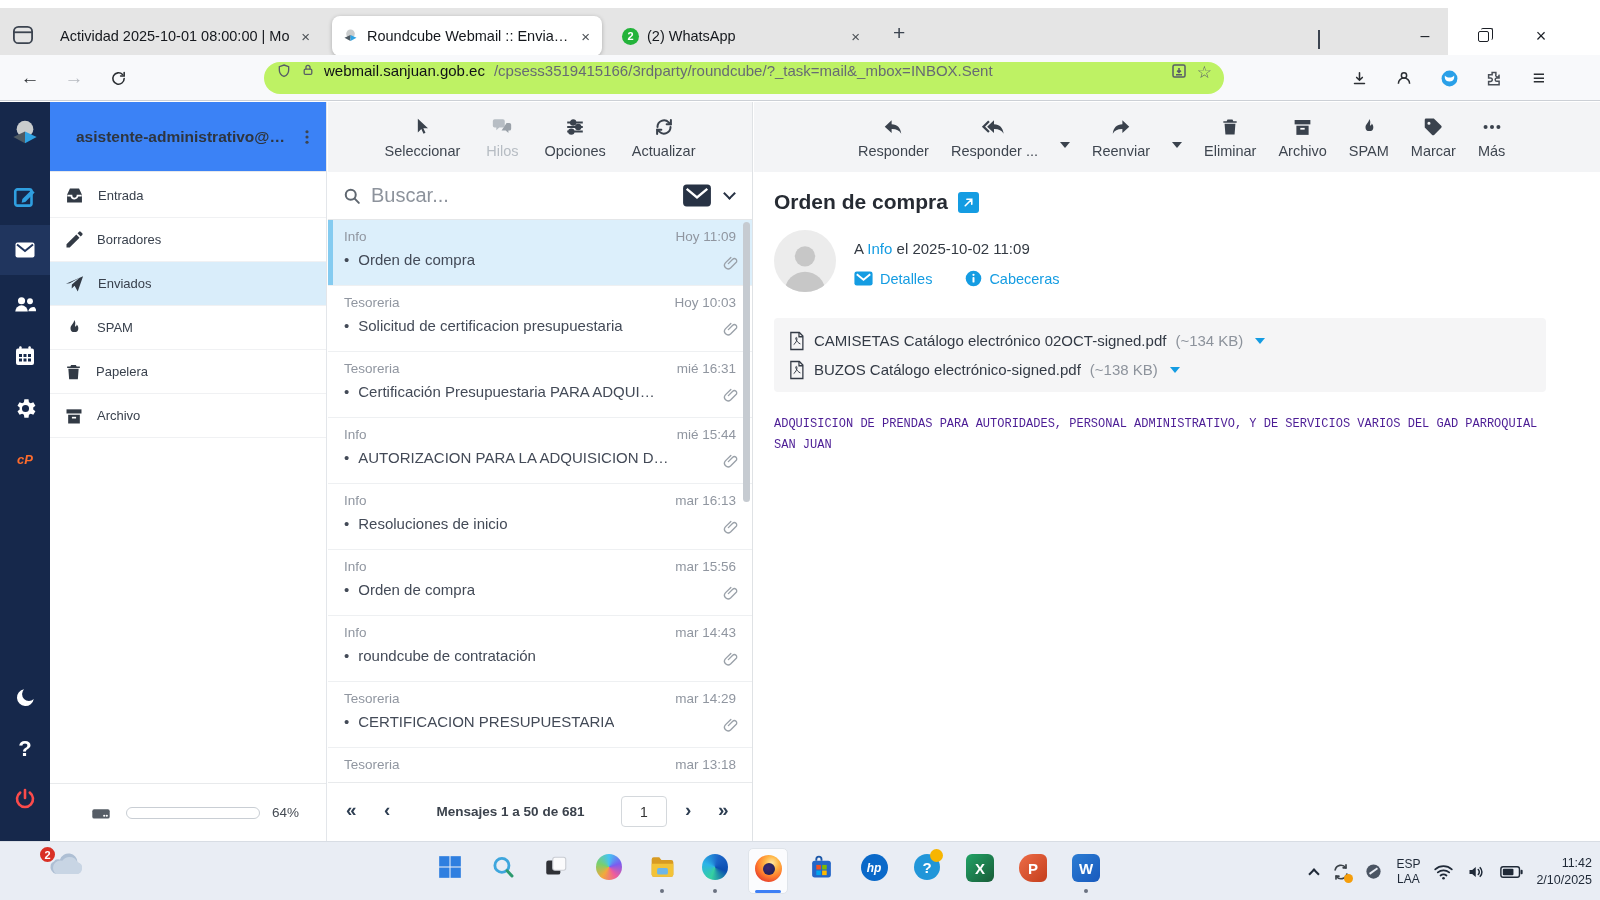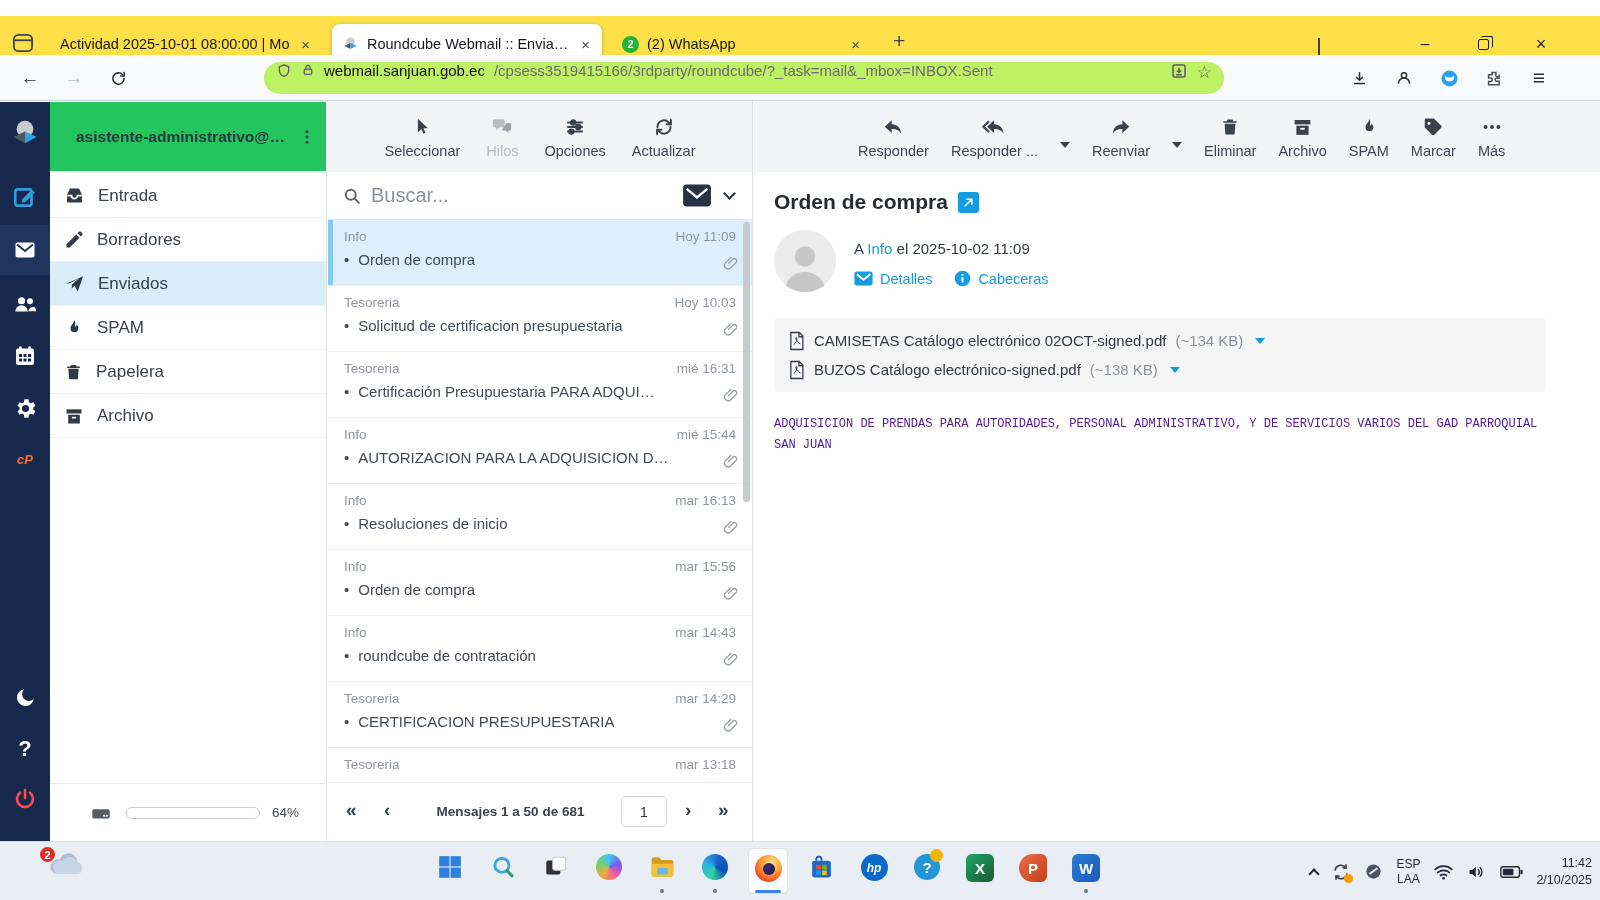--- a/index.html
+++ b/index.html
@@ -2,21 +2,21 @@
 <html><head>
 <meta charset="utf-8">
 <style>
   *{box-sizing:border-box;margin:0;padding:0}
   html,body{width:1600px;height:900px;overflow:hidden}
   body{font-family:"Liberation Sans",sans-serif;background:#fff;position:relative;color:#1b1f26}
   svg{display:block}
   .abs{position:absolute}
 
   
-  #tabbar{position:absolute;left:0;top:16px;width:1600px;height:55px;background:#fde047}
+  #tabbar{position:absolute;left:0;top:8px;width:1448px;height:55px;background:#e5e5e5}
   .tab{position:absolute;top:8px;height:40px;border-radius:8px;display:flex;align-items:center;padding:0 10px;font-size:14.5px;color:#15181d;white-space:nowrap;overflow:hidden}
   .tab.active{background:#fff;box-shadow:0 1px 4px rgba(0,0,0,.25)}
   .tab .ttl{flex:1;overflow:hidden;text-overflow:ellipsis;margin:0 8px}
   .tab .x{color:#4b5055;font-size:15px;padding:0 2px}
   .winbtn{position:absolute;top:14px;width:34px;height:28px;display:flex;align-items:center;justify-content:center;color:#1b1f26;font-size:16px}
   .restore-box{width:11px;height:11px;border:1.4px solid #1b1f26;border-radius:2px;position:relative}
   .restore-box:before{content:"";position:absolute;left:2px;top:-4px;width:11px;height:11px;border:1.4px solid #1b1f26;border-left:none;border-bottom:none;border-radius:2px}
   .chev{width:9px;height:9px;border-right:2px solid #3c4450;border-bottom:2px solid #3c4450;transform:rotate(45deg)}
   #navbar{position:absolute;left:0;top:55px;width:1600px;height:46px;background:#f8f9fb;border-bottom:1px solid #ccd0d6}
   .navglyph{position:absolute;top:8px;width:32px;height:30px;display:flex;align-items:center;justify-content:center;font-size:19px;color:#2b2f33;border-radius:4px}
@@ -24,23 +24,23 @@
   #urlbar .host{font-size:15px;color:#0f1116;white-space:nowrap}
   #urlbar .path{font-size:15px;color:#676b73;white-space:nowrap;overflow:hidden;text-overflow:ellipsis;flex:1}
   .star{font-size:17px;color:#5a5f69}
 
   
   #app{position:absolute;left:0;top:102px;width:1600px;height:739px;background:#fff}
   #rc-side{position:absolute;left:0;top:0;width:50px;height:739px;background:#16284b}
   .side-ic{position:absolute;left:0;width:50px;height:50px;display:flex;align-items:center;justify-content:center}
   .side-active{background:#20355e}
   #rc-folders{position:absolute;left:50px;top:0;width:277px;height:739px;background:#fff;border-right:1px solid #e3e6ea}
-  #rc-foldhead{position:absolute;left:0;top:0;width:100%;height:70px;background:#22c55e;border-bottom:1px solid #e6e8eb;display:flex;align-items:center;padding:0 10px 0 26px}
+  #rc-foldhead{position:absolute;left:0;top:0;width:100%;height:70px;background:#3b82f6;border-bottom:1px solid #e6e8eb;display:flex;align-items:center;padding:0 10px 0 26px}
   #rc-foldhead .acct{flex:1;font-size:15.5px;font-weight:bold;color:#2e353f;white-space:nowrap;overflow:hidden;text-overflow:ellipsis}
-  .folder{height:44px;display:flex;align-items:center;gap:13px;padding:0 14px;border-bottom:1px solid #f0f1f3;font-size:17px;color:#39414d}
+  .folder{height:44px;display:flex;align-items:center;gap:13px;padding:0 14px;border-bottom:1px solid #f0f1f3;font-size:13px;color:#39414d}
   .folder.sel{background:#d9edfa}
   #rc-foldfoot{position:absolute;left:0;bottom:0;width:100%;height:58px;border-top:1px solid #e8eaec;display:flex;align-items:center;gap:12px;padding:0 20px 0 38px;background:#fff}
   .qbar{width:134px;height:12px;border:1px solid #c9ced4;border-radius:6px;background:#fff;overflow:hidden}
   .qfill{height:100%;background:#74c6f0;border-radius:6px 0 0 6px}
   .qtext{font-size:13.5px;color:#454b53}
 
   #rc-list{position:absolute;left:328px;top:0;width:425px;height:739px;background:#fff;border-right:1px solid #dfe2e5}
   #rc-listbar{position:absolute;left:0;top:0;width:100%;height:70px;background:#f3f4f6;display:flex;justify-content:center;align-items:center;gap:26px}
   .toolbtn{display:flex;flex-direction:column;align-items:center;gap:5px;font-size:14.5px;color:#3f4650}
   .toolbtn.dis{color:#b6bcc3}
@@ -63,21 +63,21 @@
 
   #rc-content{position:absolute;left:754px;top:0;width:846px;height:739px;background:#fff}
   #rc-msgbar{position:absolute;left:0;top:0;width:100%;height:70px;background:#f3f4f6;display:flex;align-items:center;gap:22px;padding-left:104px}
   .caret-dn{width:0;height:0;border-left:5px solid transparent;border-right:5px solid transparent;border-top:6px solid #3a424d;margin-top:16px}
   #subjrow{position:absolute;left:20px;top:88px;display:flex;align-items:center;gap:10px}
   #subjrow .subject{font-size:21px;font-weight:bold;color:#262b33}
   .extlink{width:21px;height:21px;background:#149ce2;border-radius:3px;display:flex;align-items:center;justify-content:center}
   #avatar{position:absolute;left:20px;top:128px;width:62px;height:62px;border-radius:50%;background:#ececec;overflow:hidden;display:flex;align-items:flex-end;justify-content:center}
   #metaline{position:absolute;left:100px;top:138px;font-size:15px;color:#333a43}
   #metaline .blue{color:#149ce2}
-  #metalinks{position:absolute;left:100px;top:168px;display:flex;gap:22px;align-items:center;font-size:14.5px;color:#149ce2}
+  #metalinks{position:absolute;left:100px;top:168px;display:flex;gap:33px;align-items:center;font-size:14.5px;color:#149ce2}
   .mlink{display:flex;align-items:center;gap:7px}
   #attachbox{position:absolute;left:20px;top:216px;width:772px;height:74px;background:#f5f5f6;border-radius:4px;padding:8px 14px;display:flex;flex-direction:column;justify-content:space-around}
   .att{display:flex;align-items:center;gap:9px;font-size:15px;color:#333a45}
   .att .sz{color:#8d939c}
   .caret-blue{width:0;height:0;border-left:5.5px solid transparent;border-right:5.5px solid transparent;border-top:6.5px solid #149ce2;margin-left:3px}
   #mailbody{position:absolute;left:20px;top:312px;width:766px;font-family:Liberation Mono, monospace;font-size:12px;line-height:1.72;color:#4c1d95;white-space:pre-wrap}
 
   
   #taskbar{position:absolute;left:0;top:841px;width:1600px;height:59px;background:#e9edf4;border-top:1px solid #d8dde4}
   #tbicons{position:absolute;left:430px;top:6px;display:flex;gap:13px}

